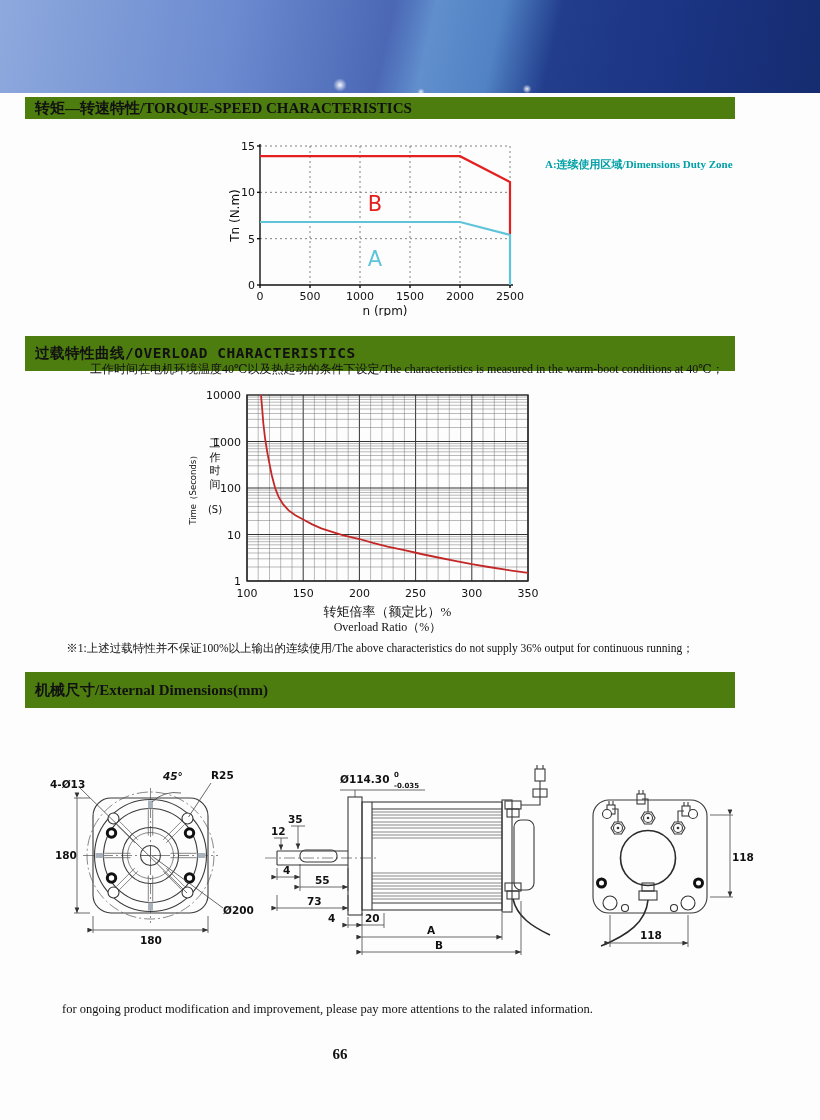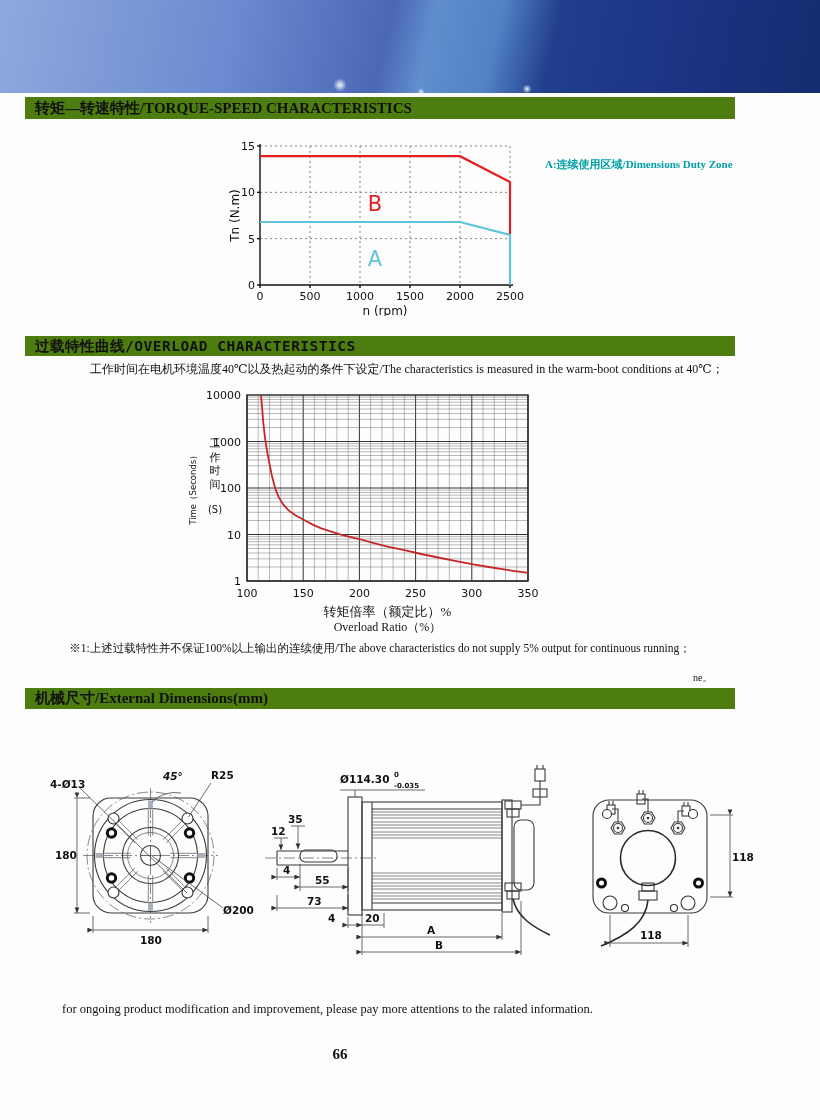--- a/index.html
+++ b/index.html
@@ -91,21 +91,21 @@
     <text x="150" y="74.86666666666667" fill="#e3201f" font-size="21" text-anchor="middle">B</text>
     <text x="150" y="129.54" fill="#5fc4d9" font-size="21" text-anchor="middle">A</text>
     <text class="axlbl" x="160" y="179" text-anchor="middle">n (rpm)</text>
     <text class="axlbl" transform="rotate(-90 10 79.5)" x="10" y="83.5" text-anchor="middle">Tn (N.m)</text>
   </svg>
 
 <div class="abs legend">
   <div style="color:#00a0a6;">A:连续使用区域/Dimensions Duty Zone</div>
 </div>
 
-<div class="abs secbar monobar" style="top:336px;height:20px;">
+<div class="abs secbar monobar" style="top:336px;height:35px;">
   <span>过载特性曲线/OVERLOAD CHARACTERISTICS</span>
 </div>
 
 <div class="abs subtitle">工作时间在电机环境温度40℃以及热起动的条件下设定/The characteristics is measured in the warm-boot conditions at 40℃；</div>
 
 <svg class="abs" style="left:185px;top:383px;" width="380" height="252" id="ol-chart">
     <line class="olmaj" x1="62.0" y1="12" x2="62.0" y2="198"></line>
     <line class="olmin" x1="73.2" y1="12" x2="73.2" y2="198"></line>
     <line class="olmin" x1="84.5" y1="12" x2="84.5" y2="198"></line>
     <line class="olmin" x1="95.7" y1="12" x2="95.7" y2="198"></line>
@@ -184,25 +184,25 @@
     <text class="xlen" x="202.5" y="248" text-anchor="middle">Overload Ratio（%）</text>
     <text font-size="8.5" fill="#111" transform="rotate(-90 8 105)" x="8" y="108" text-anchor="middle">Time（Seconds）</text>
     <text font-size="11" fill="#111" x="30" y="64" text-anchor="middle">工</text>
     <text font-size="11" fill="#111" x="30" y="77.5" text-anchor="middle">作</text>
     <text font-size="11" fill="#111" x="30" y="91" text-anchor="middle">时</text>
     <text font-size="11" fill="#111" x="30" y="104.5" text-anchor="middle">间</text>
     <text font-size="10" fill="#111" x="30" y="130" text-anchor="middle">(S)</text>
   </svg>
 
 <div class="abs notes">
-  <div>※1:上述过载特性并不保证100%以上输出的连续使用/The above characteristics do not supply 5% output for continuous running；</div>
+  <div>※1:上述过载特性并不保证100%以上输出的连续使用/The above characteristics do not supply 36% output for continuous running；</div>
 </div>
 <div class="abs stray">ne。</div>
 
-<div class="abs secbar serifbar" style="top:688px;height:21px;">
+<div class="abs secbar serifbar" style="top:672px;height:36px;">
   <span>机械尺寸/External Dimensions(mm)</span>
 </div>
 
 <svg class="abs" style="left:35px;top:762px;" width="250" height="218" viewBox="0 0 250 218">
   <defs>
     <marker id="ar1" markerWidth="8" markerHeight="8" refX="7" refY="3" orient="auto">
       <path d="M0,0 L7,3 L0,6 Z" fill="#333"></path>
     </marker>
   </defs>
   <g>

